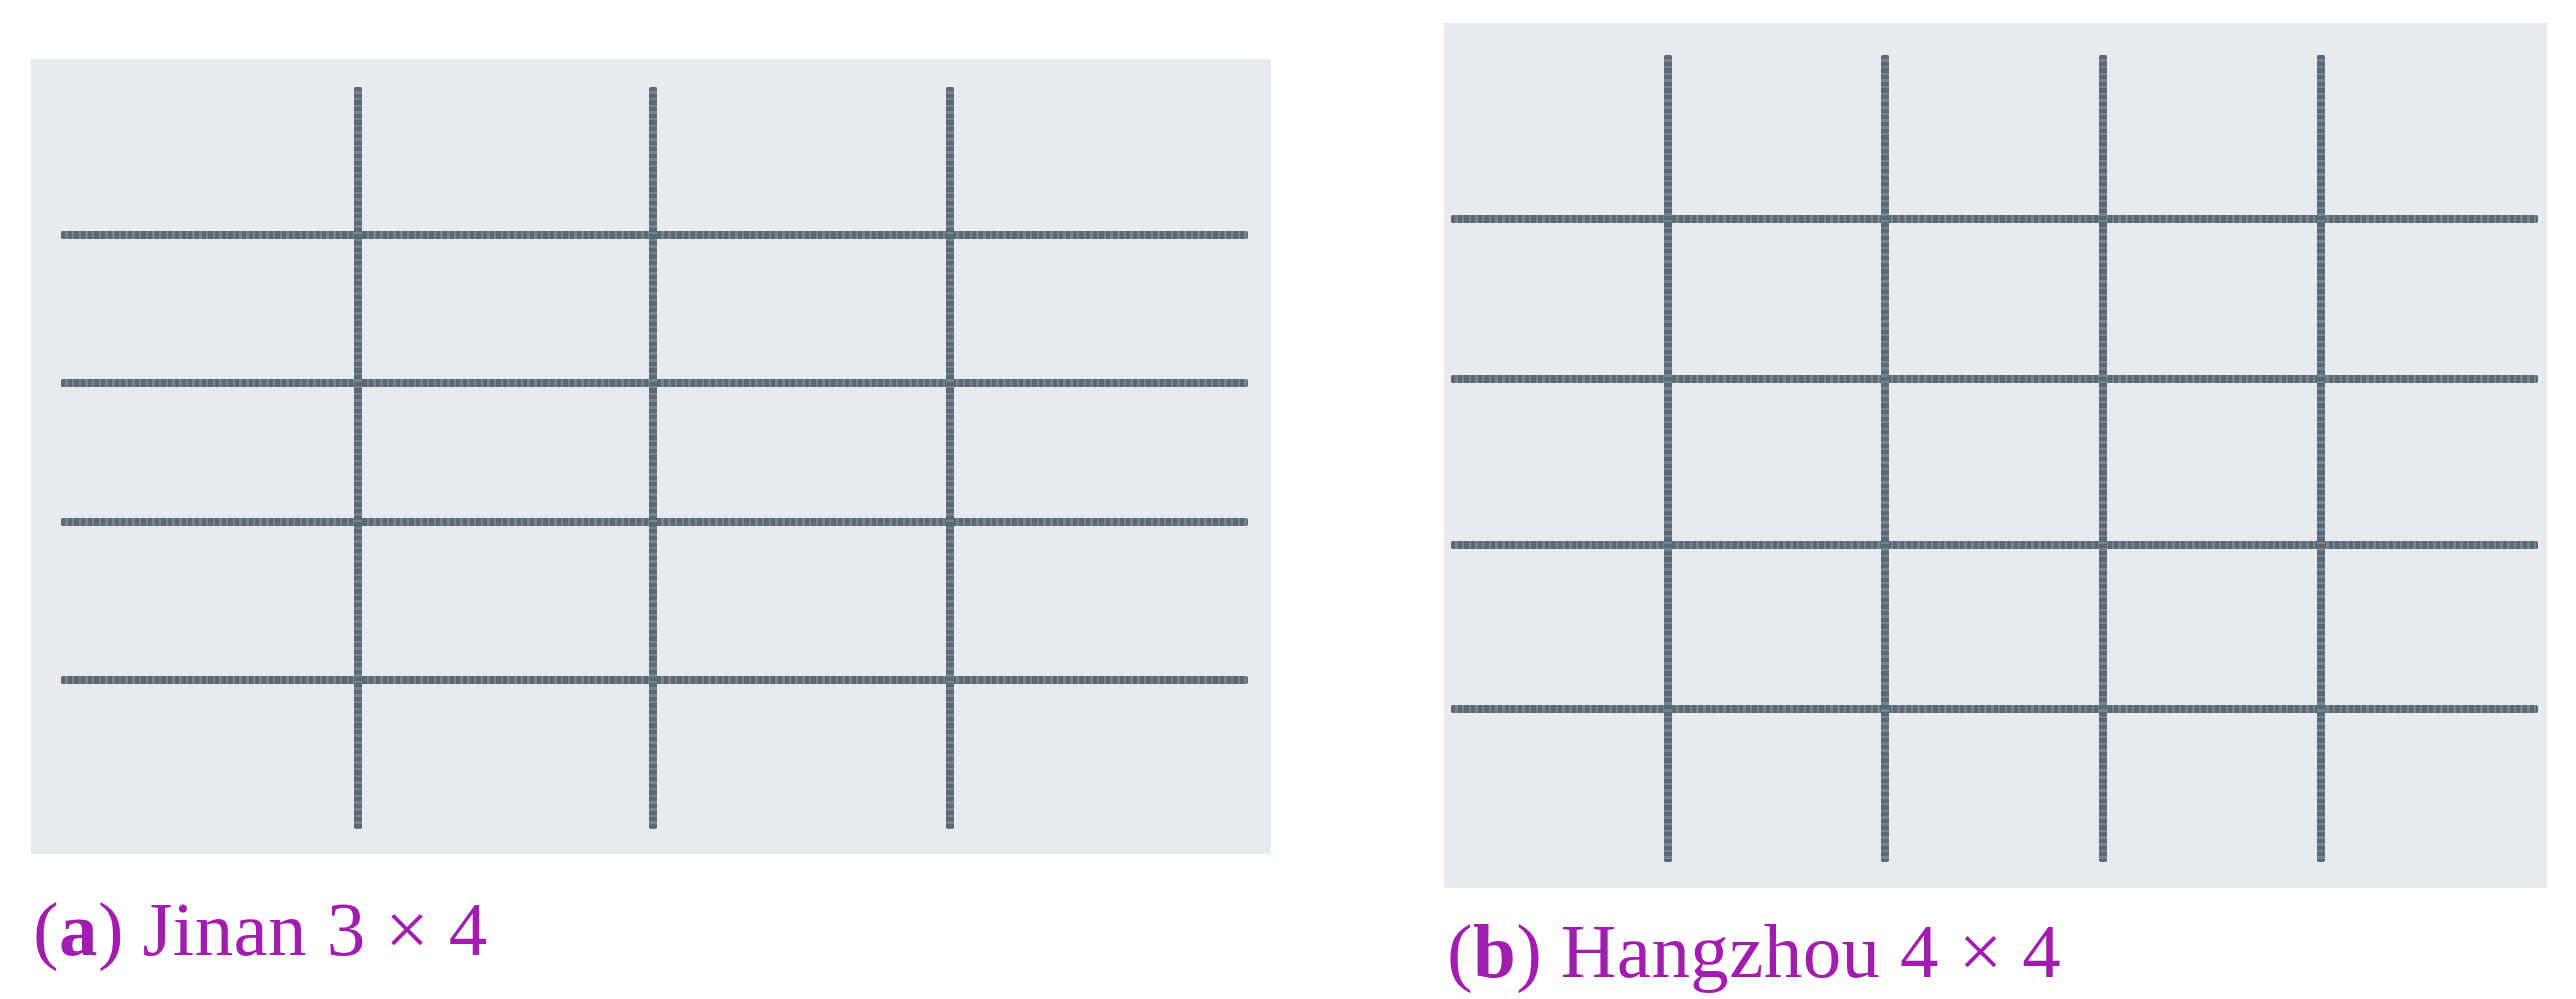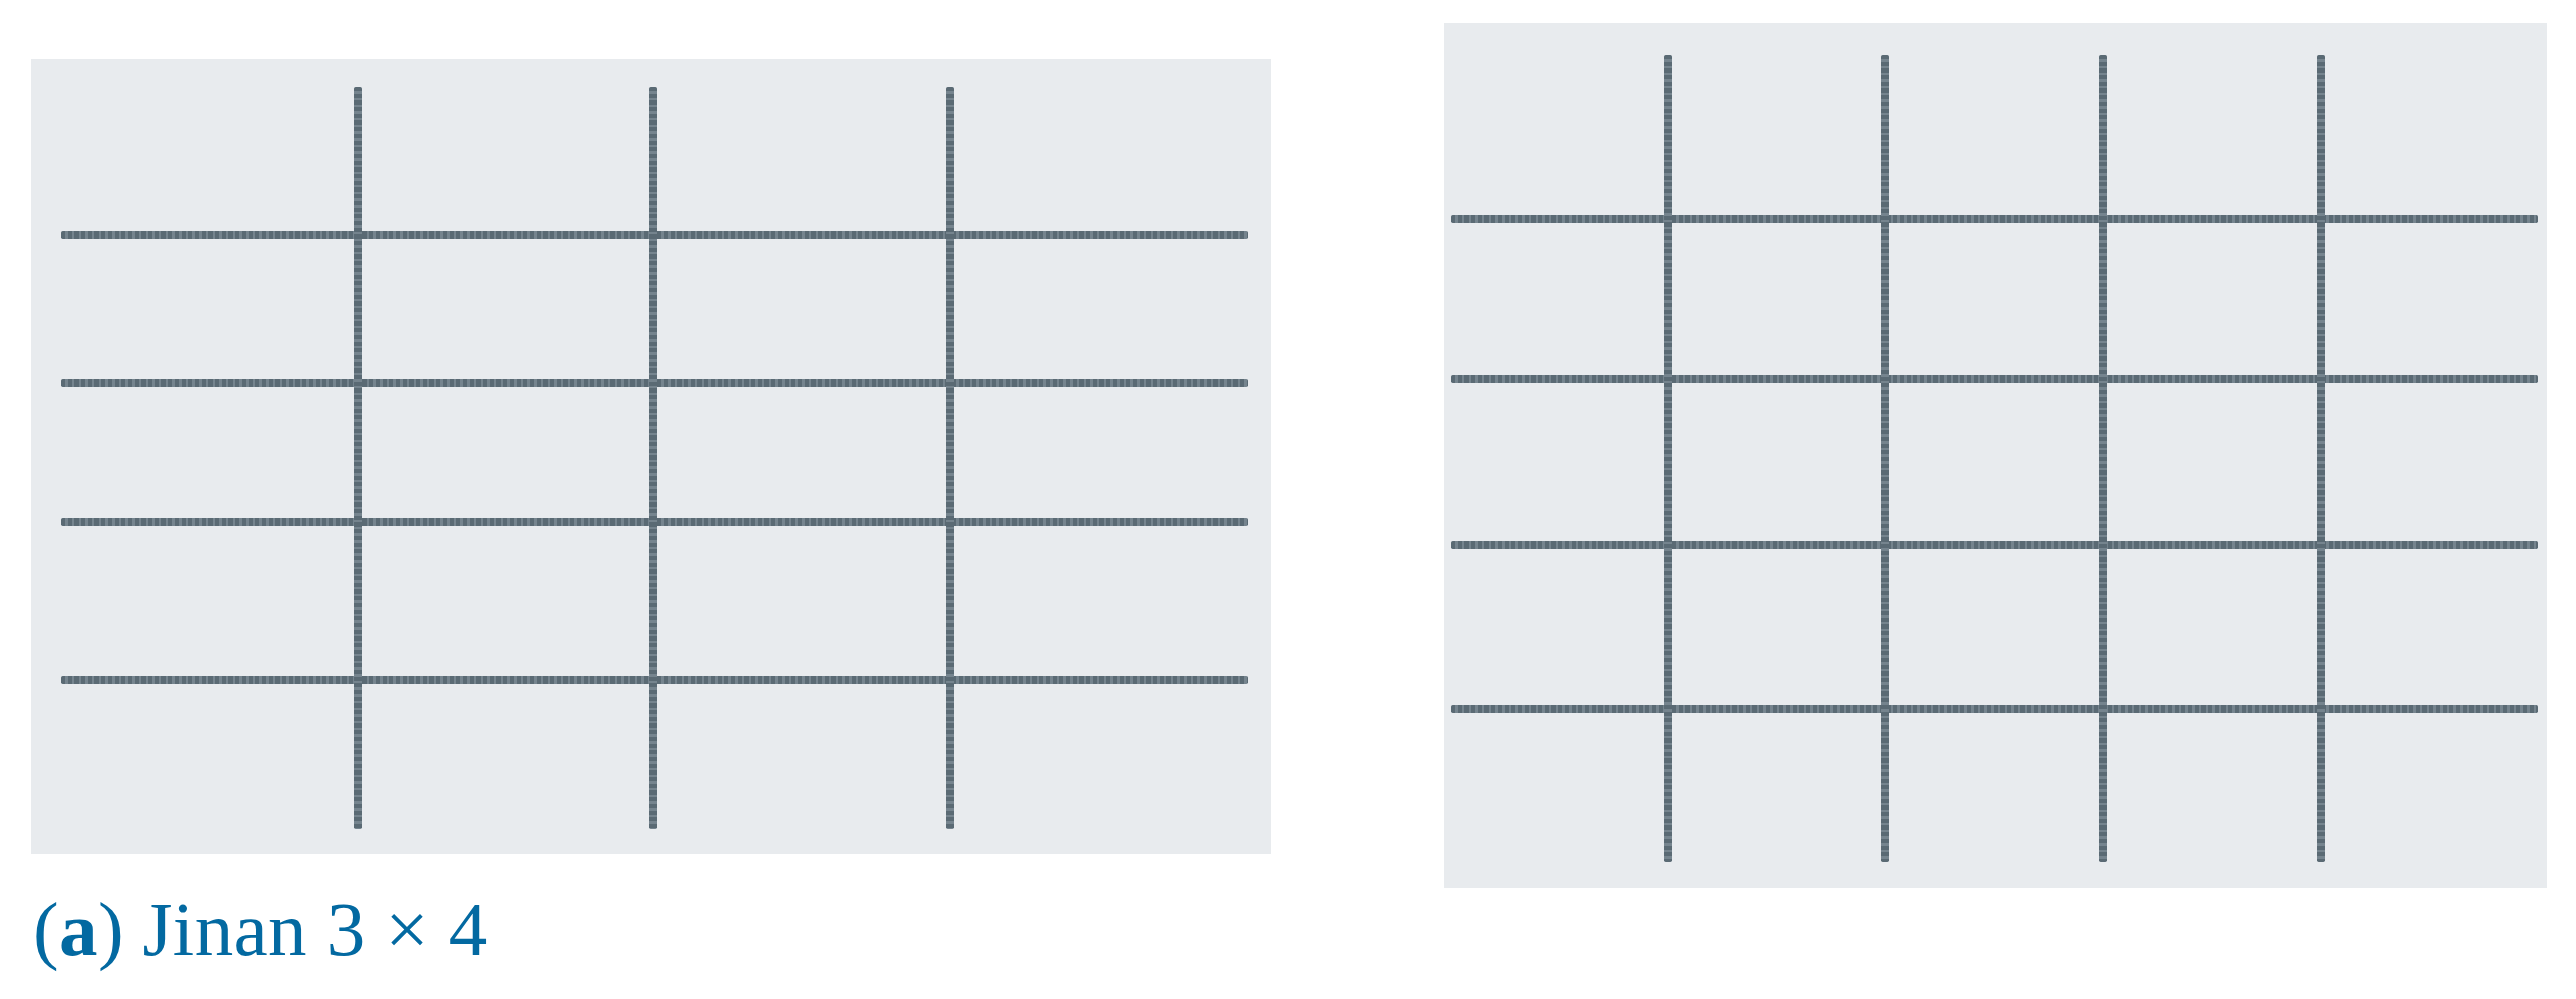--- a/index.html
+++ b/index.html
@@ -10,21 +10,21 @@
     background: #ffffff;
     overflow: hidden;
     font-family: "Liberation Serif", "DejaVu Serif", serif;
   }
   .panel { position: absolute; }
   .road { position: absolute; border-radius: 1.7px; }
   .caption {
     position: absolute;
     font-size: 77px;
     line-height: 1.15;
-    color: #0369a1;
+    color: #a21caf;
     white-space: nowrap;
     letter-spacing: 0.4px;
   }
   .caption .cap-label { font-weight: 700; }
   .caption .cap-text { margin-left: 0.24em; }
   .caption-a { left: 33px;   top: 885px; }
   .caption-b { left: 1447px; top: 907px; }
 </style>
 </head>
 <body>
@@ -48,15 +48,16 @@
         <div class="road" style="left: 6.7px; top: 682px; width: 1087px; height: 7.6px; background: repeating-linear-gradient(90deg, rgb(90, 106, 116) 0px, rgb(90, 106, 116) 4.2px, rgb(117, 132, 142) 4.2px, rgb(117, 132, 142) 6.7px);"></div>
         <div class="road" style="left: 220px; top: 32px; width: 7.6px; height: 807px; background: repeating-linear-gradient(rgb(90, 106, 116) 0px, rgb(90, 106, 116) 4.2px, rgb(117, 132, 142) 4.2px, rgb(117, 132, 142) 6.7px);"></div>
         <div class="road" style="left: 437px; top: 32px; width: 7.6px; height: 807px; background: repeating-linear-gradient(rgb(90, 106, 116) 0px, rgb(90, 106, 116) 4.2px, rgb(117, 132, 142) 4.2px, rgb(117, 132, 142) 6.7px);"></div>
         <div class="road" style="left: 655px; top: 32px; width: 7.6px; height: 807px; background: repeating-linear-gradient(rgb(90, 106, 116) 0px, rgb(90, 106, 116) 4.2px, rgb(117, 132, 142) 4.2px, rgb(117, 132, 142) 6.7px);"></div>
         <div class="road" style="left: 873px; top: 32px; width: 7.6px; height: 807px; background: repeating-linear-gradient(rgb(90, 106, 116) 0px, rgb(90, 106, 116) 4.2px, rgb(117, 132, 142) 4.2px, rgb(117, 132, 142) 6.7px);"></div>
       </div>
     </div>
 
   <div class="caption caption-a"><span>(</span><span class="cap-label">a</span><span>)</span><span class="cap-text">Jinan 3 × 4</span></div>
 
+  <div class="caption caption-b"><span>(</span><span class="cap-label">b</span><span>)</span><span class="cap-text">Hangzhou 4 × 4</span></div>
 
 </div>
 
 
 </body></html>

